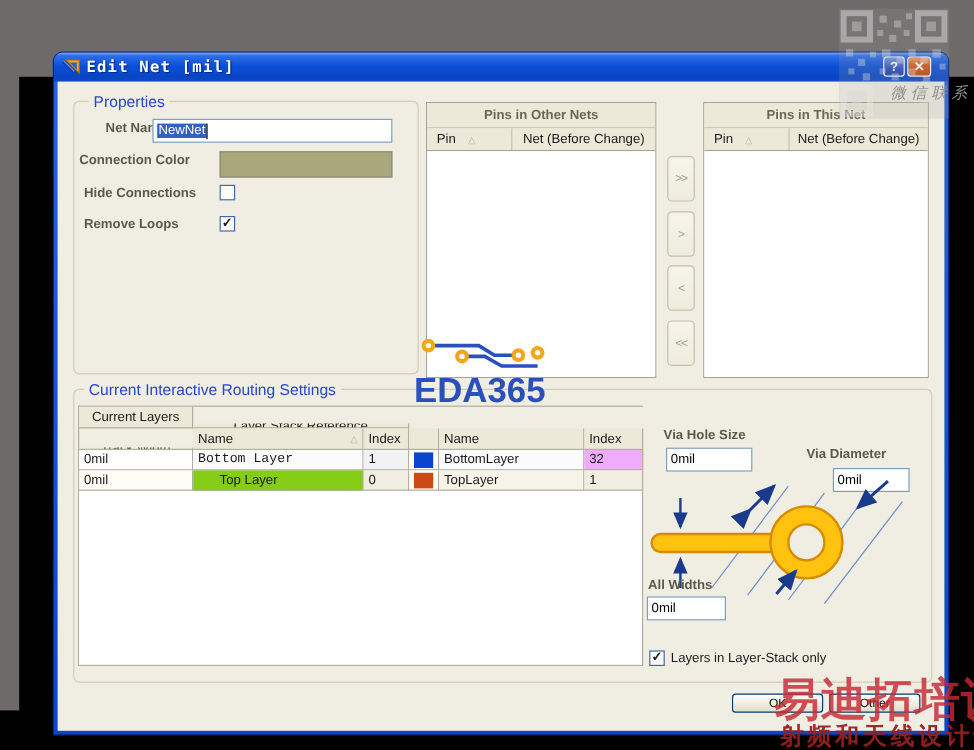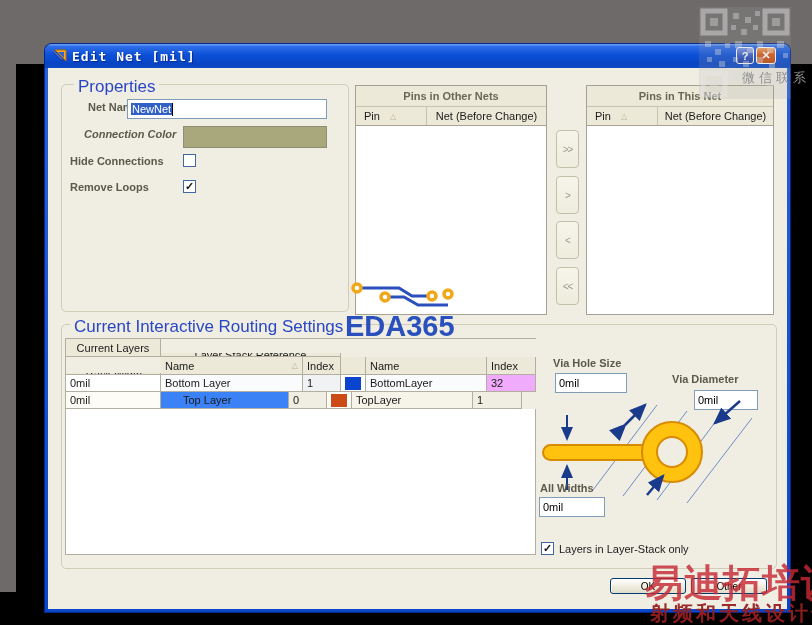--- a/index.html
+++ b/index.html
@@ -22,21 +22,21 @@
   .tb-btn{width:18px;height:17px;border:1px solid #fff;border-radius:3px;color:#fff;
           font:bold 11px "Liberation Sans",sans-serif;display:flex;align-items:center;justify-content:center;
           padding:0;cursor:default;}
   .tb-help{background:linear-gradient(180deg,#7b96e8,#2a50c0 60%,#1a3ea8);}
   .tb-close{background:linear-gradient(180deg,#f0a058,#d85818 45%,#c04810);width:20px;}
 
   .client{position:absolute;left:3px;top:24px;width:739px;height:541px;background:#f0eee2;}
 
   
   .groupbox{position:absolute;border:1px solid #cfccb8;border-radius:5px;}
-  .group-label{position:absolute;background:#f0eee2;padding:0 4px;color:#2946c6;font-size:17px;}
+  .group-label{position:absolute;background:#f0eee2;padding:0 4px;color:#2946c6;font-size:13px;}
 
   .lbl{position:absolute;font-weight:bold;color:#5b5949;white-space:nowrap;}
   .txt-input{position:absolute;background:#fff;border:1px solid #7f9db9;display:flex;
              align-items:center;padding-left:3px;font-size:11px;color:#000;box-sizing:border-box;}
   .sel{background:#3161c5;color:#fff;padding:0 1px;}
   .caret{width:1px;height:13px;background:#000;}
   .cb{position:absolute;width:13px;height:13px;background:#fff;border:1px solid #41689e;
       box-sizing:border-box;display:flex;align-items:center;justify-content:center;}
   .cb .mark{font-size:11px;font-weight:bold;color:#1a1a1a;line-height:1;margin-top:-1px;}
   .swatch{position:absolute;border:1px solid #8f8d74;box-sizing:border-box;}
@@ -75,21 +75,21 @@
   .xp-btn{position:absolute;width:76px;height:16px;border:1px solid #003c74;border-radius:3px;
           background:linear-gradient(180deg,#ffffff,#f2f0e4 45%,#e0dcc8);
           font-size:10px;color:#000;display:flex;align-items:center;justify-content:center;
           box-shadow:inset 1px 1px 0 #fff;}
 
   
   .eda-text{position:absolute;left:345px;top:310px;font:bold 29px "Liberation Sans",sans-serif;
             color:#2a50bd;letter-spacing:0;z-index:30;}
   .qr{position:absolute;left:699px;top:7px;z-index:30;opacity:.75;}
   .qr-caption{position:absolute;left:742px;top:69px;color:#8f8f8f;font-size:13px;
-              letter-spacing:4px;z-index:31;white-space:nowrap;}
+              letter-spacing:4px;z-index:31;white-space:nowrap;font-style:italic;}
   .red-wm1{position:absolute;left:645px;top:558px;font:bold 38px "Liberation Sans",sans-serif;
            color:rgba(198,40,52,.82);white-space:nowrap;z-index:40;letter-spacing:1px;}
   .red-wm2{position:absolute;left:650px;top:600px;font:bold 20px "Liberation Sans",sans-serif;
            color:rgba(150,32,32,.95);white-space:nowrap;z-index:40;letter-spacing:3px;}
   .eda-traces{position:absolute;left:344px;top:276px;z-index:30;}
 </style>
 </head>
 <body>
 
 <div class="stage">
@@ -115,21 +115,21 @@
 
       <div class="groupbox" style="left:13px;top:16px;width:286px;height:226px;"></div>
       <span class="group-label" style="left:26px;top:9px;">Properties</span>
 
       <span class="lbl" style="left:40px;top:33px;">Net Name</span>
       <div class="txt-input" style="left:79px;top:31px;width:200px;height:20px;">
         <span class="sel">NewNet</span>
         <span class="caret"></span>
       </div>
 
-      <span class="lbl" style="left:36px;top:60px;font-style:italic;">Connection Color</span>
+      <span class="lbl" style="left:18px;top:60px;">Connection Color</span>
       <div class="swatch" style="left: 135px; top: 58px; width: 144px; height: 22px; background: rgb(169, 168, 125);"></div>
 
       <span class="lbl" style="left:22px;top:87px;">Hide Connections</span>
       <span class="cb" style="left:135px;top:86px;"></span>
 
       <span class="lbl" style="left:22px;top:113px;">Remove Loops</span>
       <span class="cb" style="left:135px;top:112px;">
         <span class="mark">✓</span>
       </span>
 
@@ -181,31 +181,31 @@
             <span>Name</span>
             <span class="sort-tri">△</span>
           </div>
           <div class="c sub" style="width:38px;">Index</div>
           <div class="c sub" style="width:25px;"></div>
           <div class="c sub" style="width:121px;">Name</div>
           <div class="c sub" style="width:49px;">Index</div>
         </div>
         <div class="row" style="height:17px;">
           <div class="c" style="width:95px;background:#fff;">0mil</div>
-          <div class="c" style="width:142px;background:#fafbfd;">Bottom Layer</div>
+          <div class="c" style="width:142px;background:#fafbfd;font-family:Liberation Mono, monospace;">Bottom Layer</div>
           <div class="c" style="width:38px;background:#f1f2f3;">1</div>
           <div class="c colorcell" style="width:25px;background:#fff;">
             <span class="chip" style="background: rgb(11, 69, 207);"></span>
           </div>
           <div class="c" style="width:121px;background:#fafbfd;">BottomLayer</div>
           <div class="c" style="width:49px;background:#f0abfc;">32</div>
         </div>
         <div class="row" style="height:17px;">
           <div class="c" style="width:95px;background:#fdfcf6;">0mil</div>
-          <div class="c" style="width:128px;background:#3b82f6;padding-left:22px;">Top Layer</div>
+          <div class="c" style="width:142px;background:#84cc16;padding-left:22px;">Top Layer</div>
           <div class="c" style="width:38px;background:#f0eee2;">0</div>
           <div class="c colorcell" style="width:25px;background:#fdfcf6;">
             <span class="chip" style="background: rgb(204, 74, 22);"></span>
           </div>
           <div class="c" style="width:121px;background:#f6f4e8;">TopLayer</div>
           <div class="c" style="width:49px;background:#f0eee2;">1</div>
         </div>
         <div class="filler"></div>
       </div>
 

